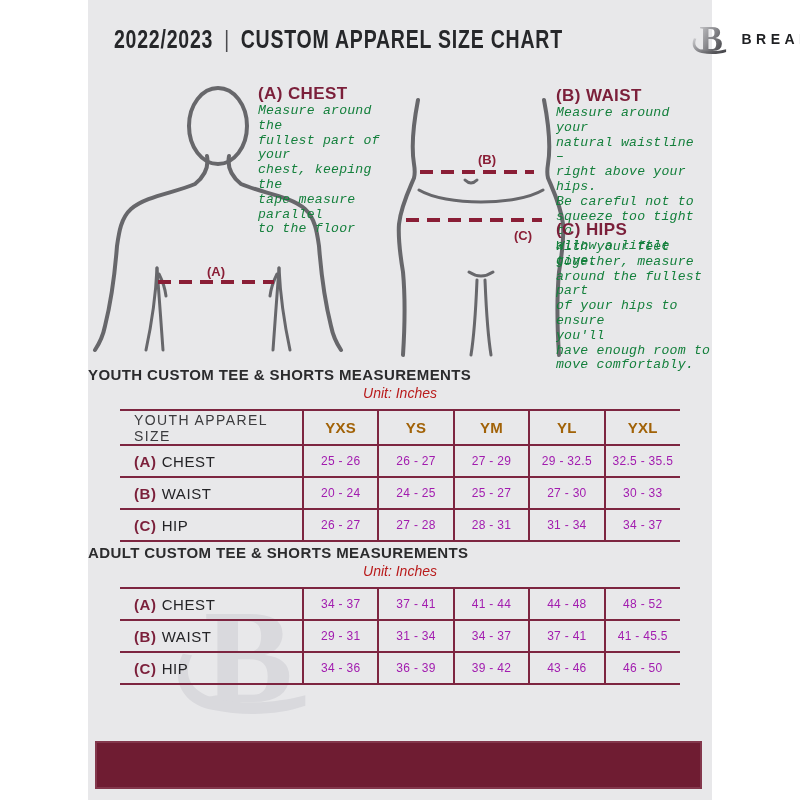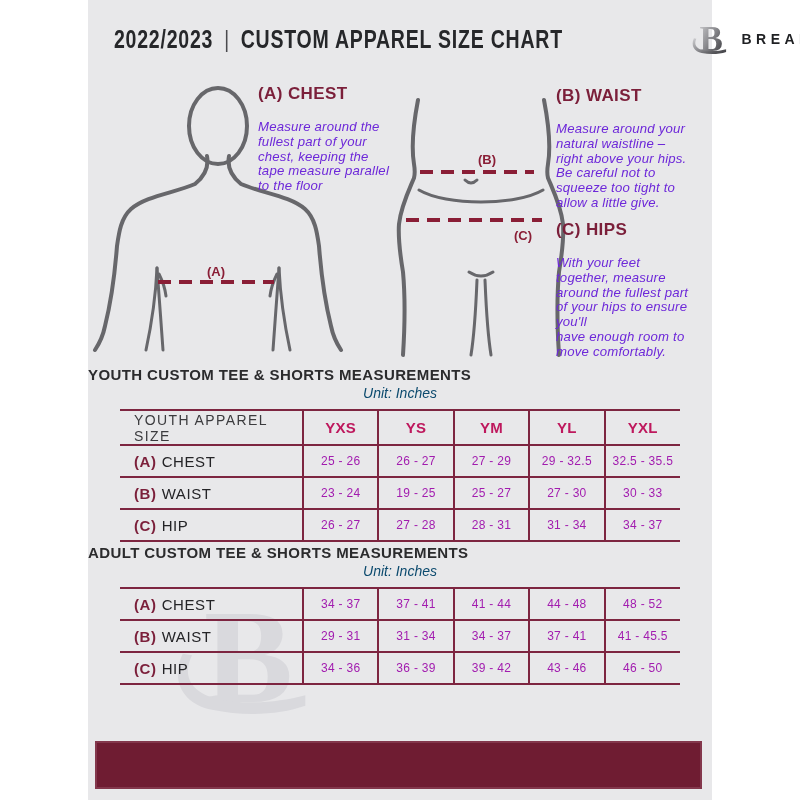--- a/index.html
+++ b/index.html
@@ -11,34 +11,34 @@
   .hdr{position:absolute;left:0;top:0;width:624px;height:74px;display:flex;align-items:center;justify-content:space-between;padding:4px 18px 0 26px;box-sizing:border-box;}
   .hdr-left{white-space:nowrap;transform:scaleX(.78);transform-origin:left center;
             font-weight:bold;font-size:25px;color:#26272a;letter-spacing:1px;display:flex;align-items:center;gap:14px;}
   .hdr-sep{font-weight:normal;color:#4a4a4e;font-size:24px;}
   .hdr-right{display:flex;align-items:center;gap:10px;}
   .brand-name{font-weight:bold;font-size:14px;letter-spacing:4.5px;color:#1f2023;}
 
   
   .sec{position:absolute;z-index:2;}
   .sec h3{margin:0;font-size:17px;font-weight:bold;color:#7b1f3a;letter-spacing:.4px;}
-  .sec .body{margin-top:16px;font-size:13.2px;line-height:14.8px;font-style:italic;color:#6d28d9;white-space:pre-line;letter-spacing:.2px;}
+  .sec .body{margin-top:0;font-size:13.2px;line-height:14.8px;font-style:italic;color:#15803d;white-space:pre-line;letter-spacing:.2px;font-family:Liberation Mono, monospace;}
 
   .diagram{position:absolute;left:0;top:74px;z-index:1;}
 
   
   .tbl-title{position:absolute;left:0;width:624px;font-weight:bold;font-size:15px;color:#2b2b2d;letter-spacing:.4px;z-index:2;}
-  .tbl-unit{position:absolute;left:0;width:624px;text-align:center;font-style:italic;font-size:14px;color:#0c4a6e;z-index:2;}
+  .tbl-unit{position:absolute;left:0;width:624px;text-align:center;font-style:italic;font-size:14px;color:#b91c1c;z-index:2;}
   table.size{position:absolute;left:32px;width:560px;border-collapse:collapse;table-layout:fixed;z-index:2;}
   table.size{border-bottom:2px solid #7d2540;}
   table.size tr{border-top:2px solid #7d2540;}
   table.size td{border-left:2px solid #7d2540;text-align:center;vertical-align:middle;
                 font-size:12px;color:#a21caf;letter-spacing:.3px;padding:0;background:transparent;}
   table.size td:first-child{border-left:none;text-align:left;padding-left:14px;margin-top:36px;}
-  table.size tr.head td{height:33px;font-weight:bold;font-size:15px;color:#be185d;}
+  table.size tr.head td{height:33px;font-weight:bold;font-size:15px;color:#a16207;}
   table.size tr.head td:first-child{font-weight:normal;font-size:14px;letter-spacing:1.4px;color:#3b3b3e;}
   table.size tr.data td{height:30px;}
   table.size td.lbl{font-size:15px;color:#242427;letter-spacing:.6px;}
   .key{font-weight:bold;color:#7b1f3a;margin-right:5px;}
 
   
   .footer-bar{position:absolute;left:7px;top:741px;width:603px;height:44px;background:#6f1c32;border:2px solid #83374c;z-index:2;}
   .watermark{position:absolute;left:76px;top:574px;z-index:0;opacity:1;}
 </style>
 </head>
@@ -165,22 +165,22 @@
       <tr class="data">
         <td class="lbl"><span class="key">(A)</span><span>CHEST</span></td>
         <td>25 - 26</td>
         <td>26 - 27</td>
         <td>27 - 29</td>
         <td>29 - 32.5</td>
         <td>32.5 - 35.5</td>
       </tr>
       <tr class="data">
         <td class="lbl"><span class="key">(B)</span><span>WAIST</span></td>
-        <td>23 - 24</td>
-        <td>19 - 25</td>
+        <td>20 - 24</td>
+        <td>24 - 25</td>
         <td>25 - 27</td>
         <td>27 - 30</td>
         <td>30 - 33</td>
       </tr>
       <tr class="data">
         <td class="lbl"><span class="key">(C)</span><span>HIP</span></td>
         <td>26 - 27</td>
         <td>27 - 28</td>
         <td>28 - 31</td>
         <td>31 - 34</td>

